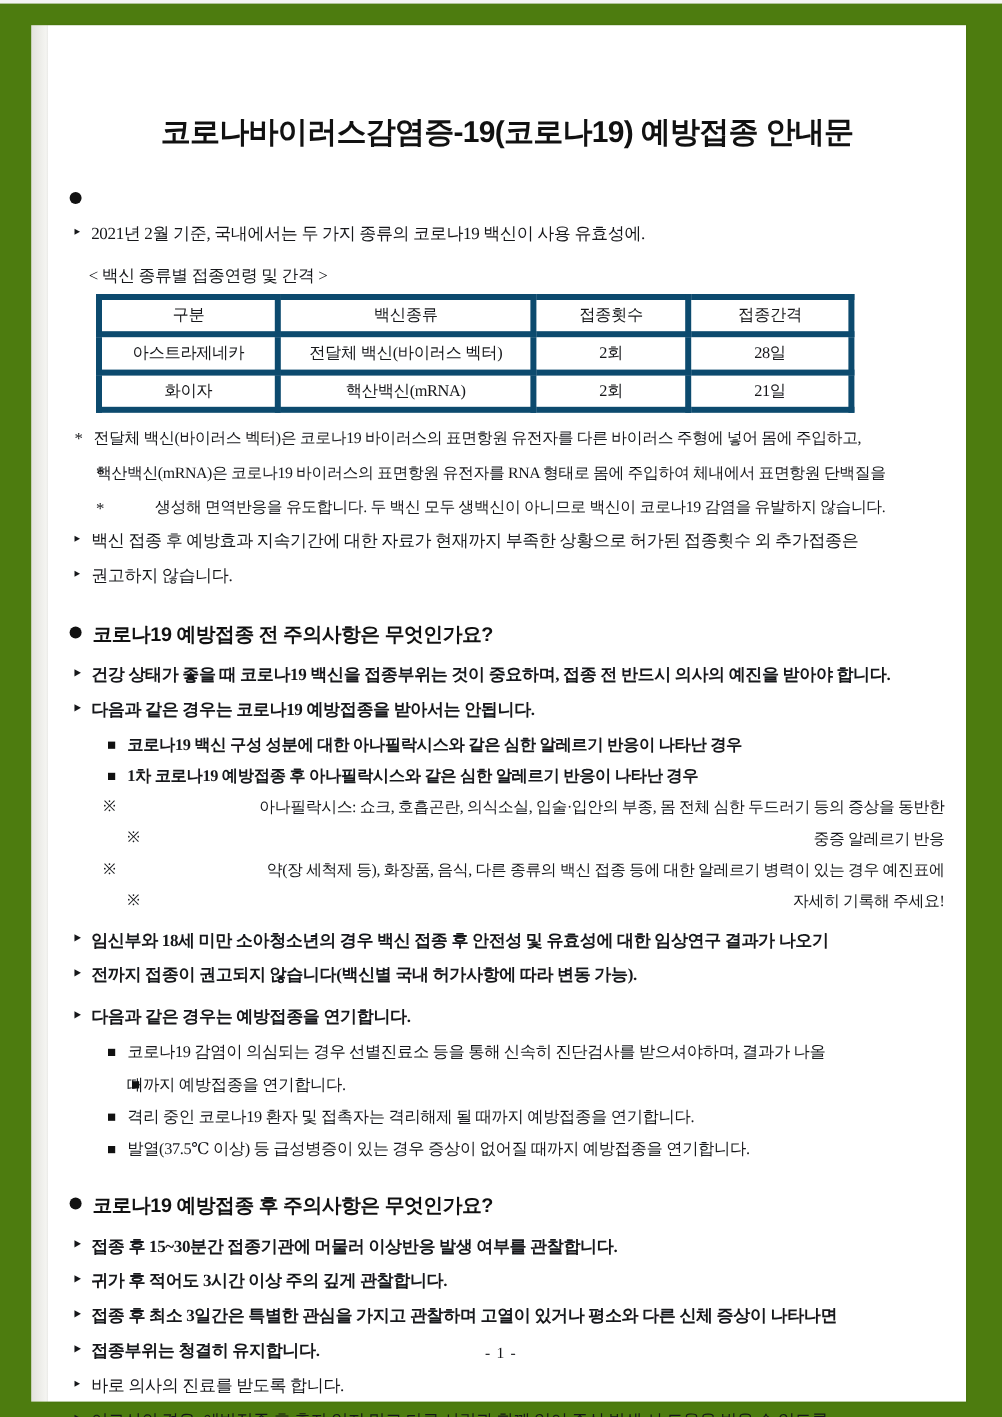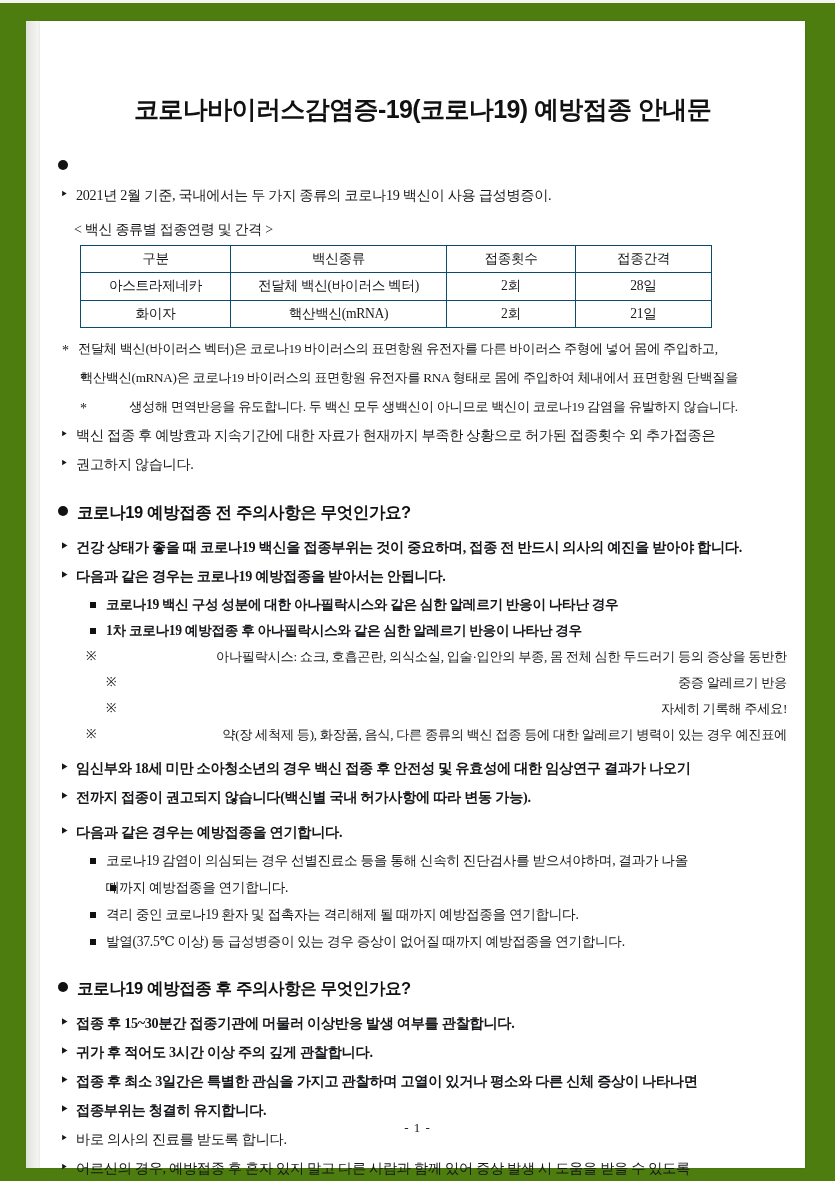--- a/index.html
+++ b/index.html
@@ -143,21 +143,21 @@
     margin: 14px 0 6px 16px;
     letter-spacing: -0.3px;
   }
   table.vax {
     border-collapse: collapse;
     width: 632px;
     margin: 0 0 10px 22px;
     font-size: 13.6px;
   }
   table.vax th, table.vax td {
-    border: 1px solid #0c4a6e;
+    border: 5px solid #0c4a6e;
     text-align: center;
     padding: 3px 20px;
     line-height: 1.5;
     letter-spacing: -0.3px;
     font-weight: normal;
   }
   table.vax thead td, table.vax thead th {
     font-weight: normal;
   }
   .col-a { width: 150px; }
@@ -182,21 +182,21 @@
   <div class="sheet"></div>
 
   <div class="content">
 
     <h1 class="doc-title">코로나바이러스감염증-19(코로나19) 예방접종 안내문</h1>
 
     <div class="section-head">
       <span class="bullet-dot"></span>
     </div>
 
-    <div class="lvl1">2021년 2월 기준, 국내에서는 두 가지 종류의 코로나19 백신이 사용 급성병증이.</div>
+    <div class="lvl1">2021년 2월 기준, 국내에서는 두 가지 종류의 코로나19 백신이 사용 유효성에.</div>
 
     <div class="table-caption">&lt; 백신 종류별 접종연령 및 간격 &gt;</div>
 
     <table class="vax">
       <thead>
         <tr>
           <td class="col-a">구분</td>
           <td class="col-b">백신종류</td>
           <td class="col-c">접종횟수</td>
           <td class="col-d">접종간격</td>
@@ -231,22 +231,22 @@
     </div>
 
     <div class="lvl1 bold">건강 상태가 좋을 때 코로나19 백신을 접종부위는 것이 중요하며, 접종 전 반드시 의사의 예진을 받아야 합니다.</div>
     <div class="lvl1 bold">다음과 같은 경우는 코로나19 예방접종을 받아서는 안됩니다.</div>
 
     <div class="lvl2 bold">코로나19 백신 구성 성분에 대한 아나필락시스와 같은 심한 알레르기 반응이 나타난 경우</div>
     <div class="lvl2 bold">1차 코로나19 예방접종 후 아나필락시스와 같은 심한 알레르기 반응이 나타난 경우</div>
 
     <div class="note">아나필락시스: 쇼크, 호흡곤란, 의식소실, 입술·입안의 부종, 몸 전체 심한 두드러기 등의 증상을 동반한</div>
     <div class="note" style="padding-left:0;margin-left:48px;">중증 알레르기 반응</div>
+    <div class="note">약(장 세척제 등), 화장품, 음식, 다른 종류의 백신 접종 등에 대한 알레르기 병력이 있는 경우 예진표에</div>
     <div class="note" style="padding-left:0;margin-left:48px;">자세히 기록해 주세요!</div>
-    <div class="note">약(장 세척제 등), 화장품, 음식, 다른 종류의 백신 접종 등에 대한 알레르기 병력이 있는 경우 예진표에</div>
 
     <div class="lvl1 bold" style="margin-top:12px;">임신부와 18세 미만 소아청소년의 경우 백신 접종 후 안전성 및 유효성에 대한 임상연구 결과가 나오기</div>
     <div class="lvl1" style="padding-left:18px;font-weight:bold;">전까지 접종이 권고되지 않습니다(백신별 국내 허가사항에 따라 변동 가능).</div>
 
     <div class="lvl1 bold" style="margin-top:12px;">다음과 같은 경우는 예방접종을 연기합니다.</div>
     <div class="lvl2">코로나19 감염이 의심되는 경우 선별진료소 등을 통해 신속히 진단검사를 받으셔야하며, 결과가 나올</div>
     <div class="lvl2" style="padding-left:0;margin-left:48px;">때까지 예방접종을 연기합니다.</div>
     <div class="lvl2">격리 중인 코로나19 환자 및 접촉자는 격리해제 될 때까지 예방접종을 연기합니다.</div>
     <div class="lvl2">발열(37.5℃ 이상) 등 급성병증이 있는 경우 증상이 없어질 때까지 예방접종을 연기합니다.</div>
 

